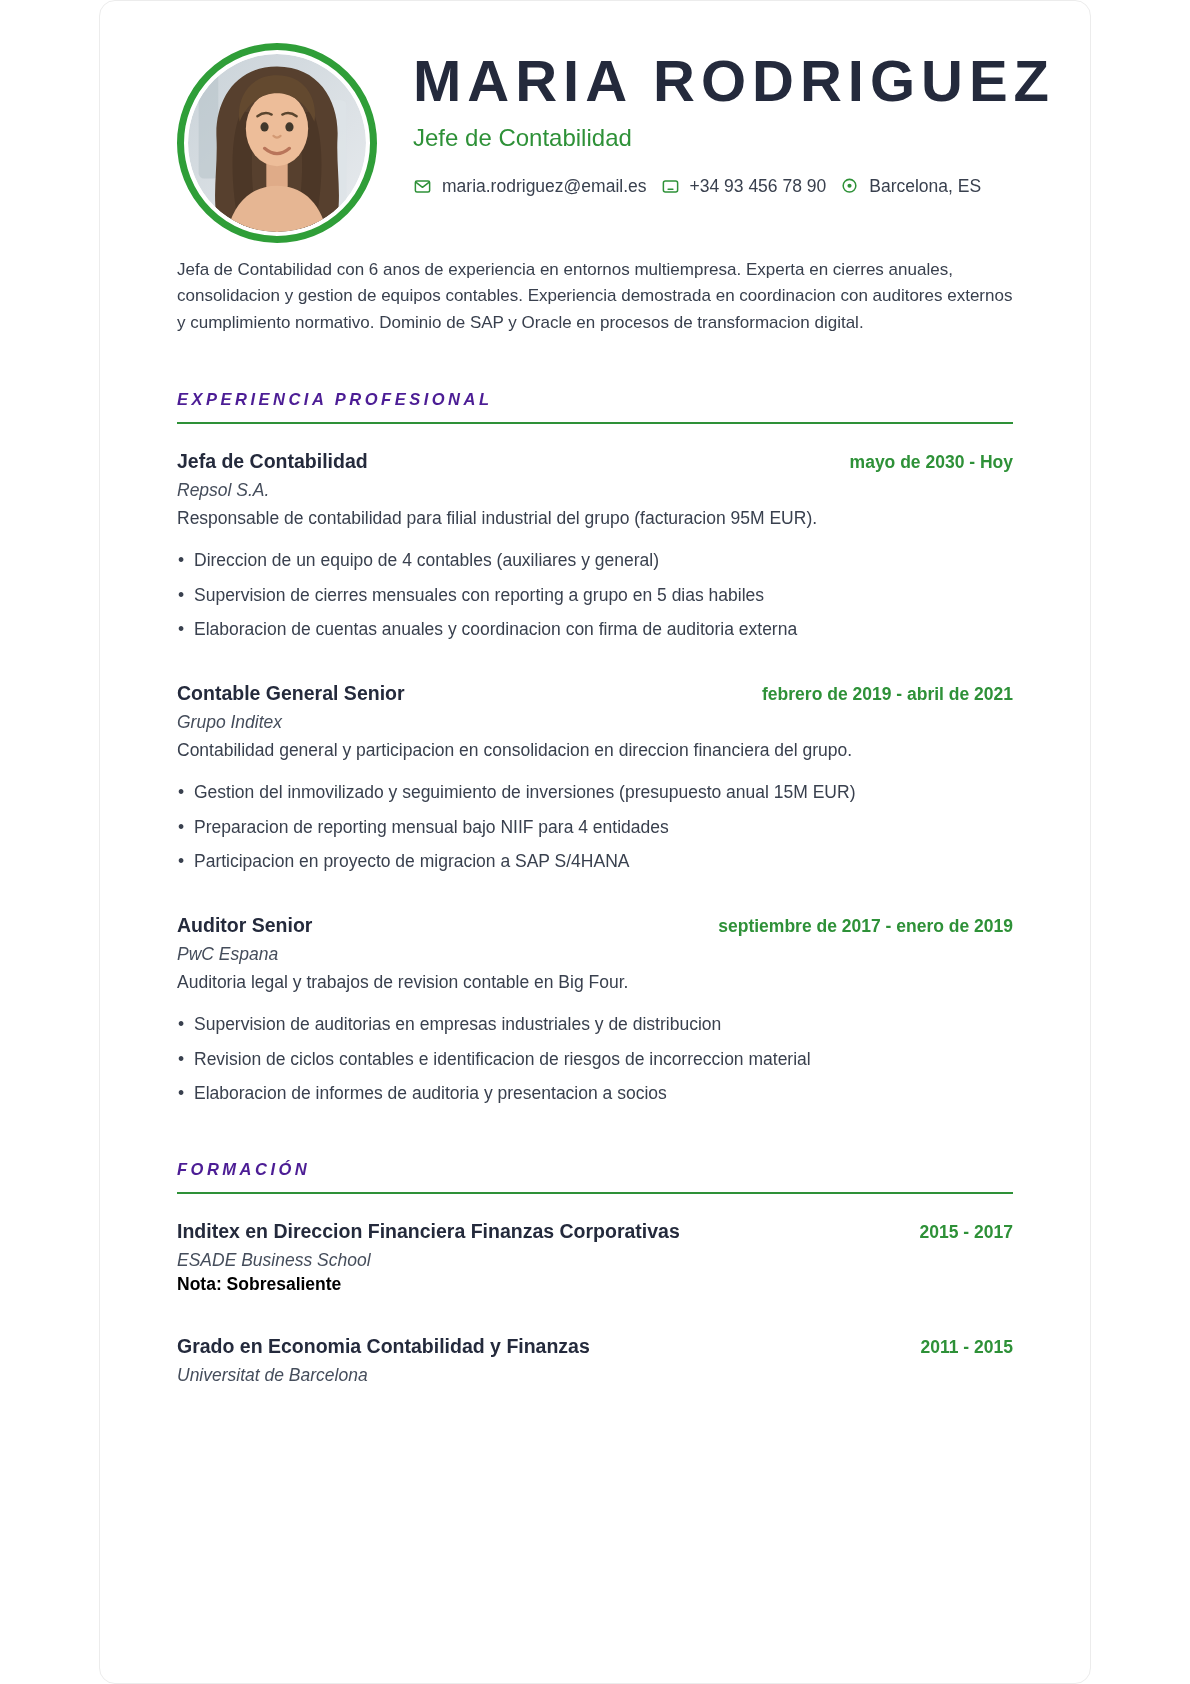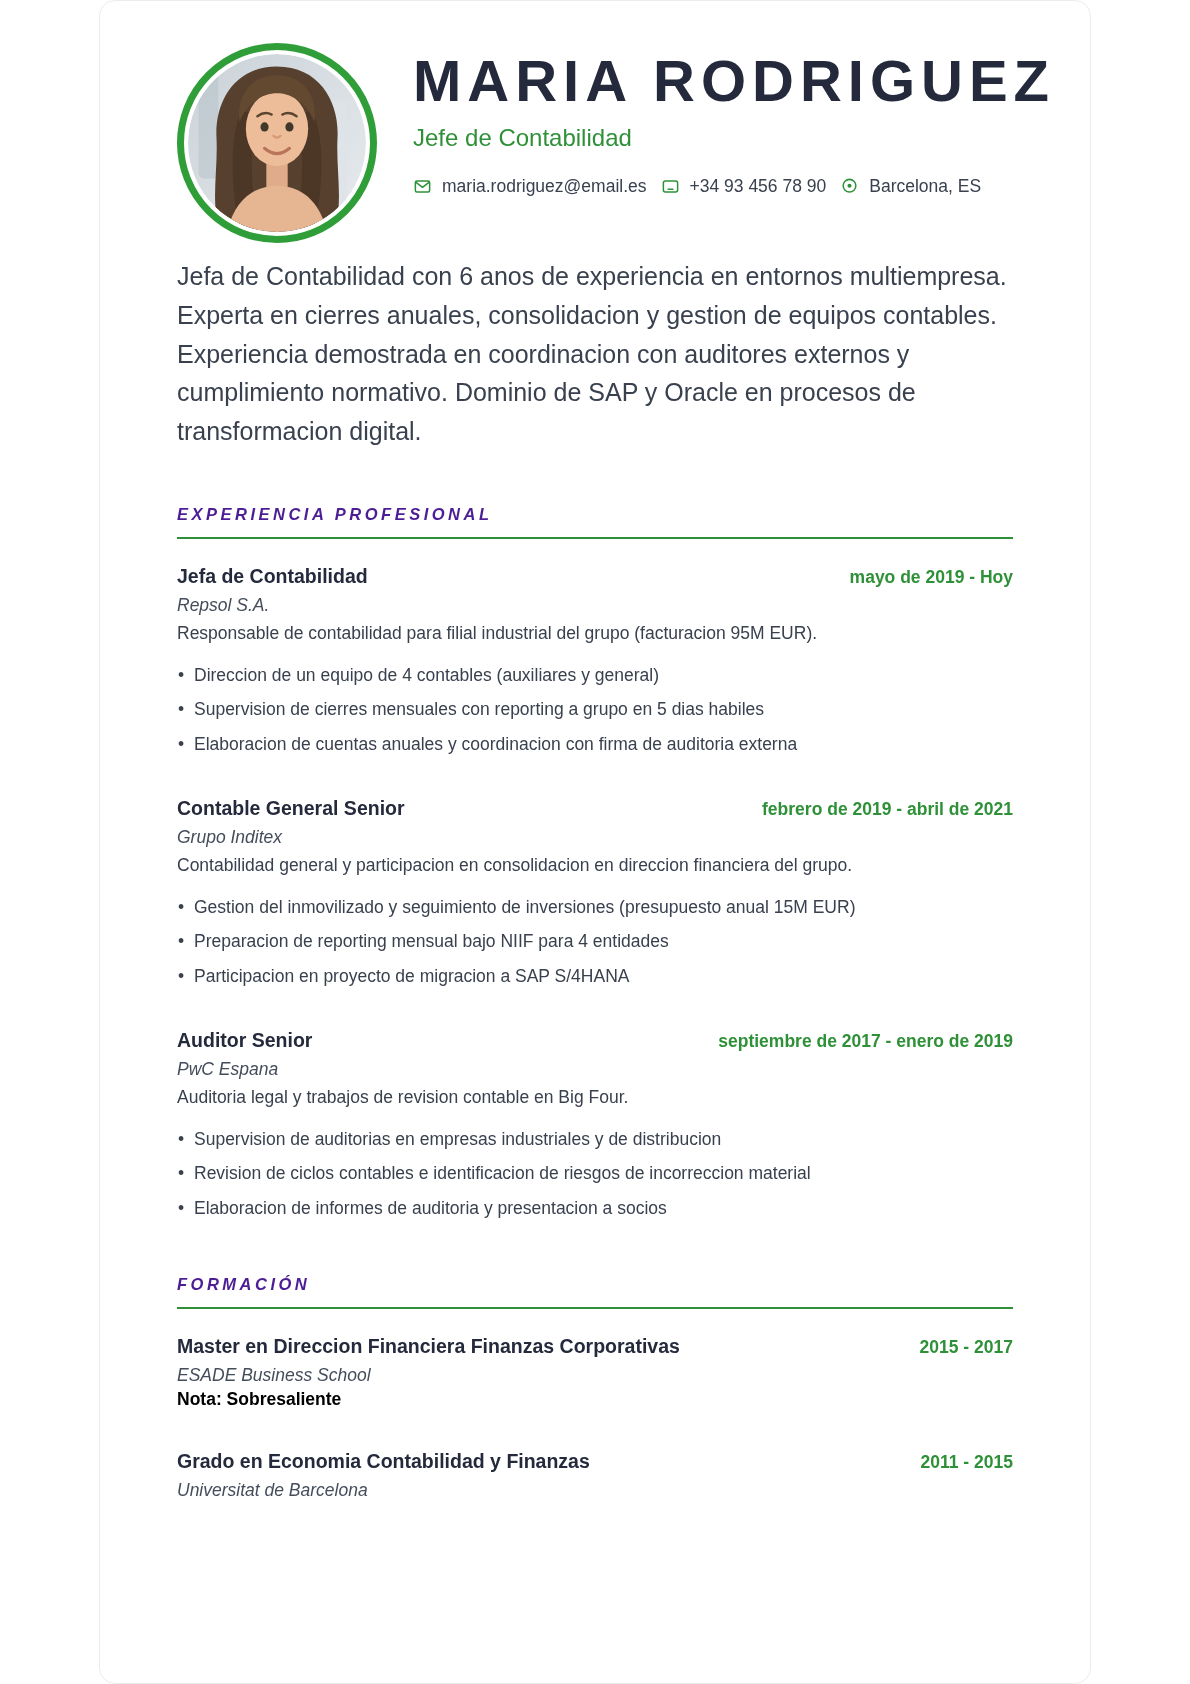--- a/index.html
+++ b/index.html
@@ -21,21 +21,21 @@
   .name {
     font-size:58px; font-weight:800; letter-spacing:6px; line-height:1.05;
     color:#242a3c; white-space:nowrap;
   }
   .role-title { margin-top:12px; font-size:24px; font-weight:500; color:#2e9138; }
   .contacts { margin-top:24px; display:flex; flex-direction:row; gap:14px; }
   .contact-row { display:flex; align-items:center; gap:10px; font-size:17.5px; color:#39404e; }
   .contact-row svg { width:19px; height:19px; stroke:#2e9138; fill:none; stroke-width:1.9; stroke-linecap:round; stroke-linejoin:round; flex:0 0 auto; }
   .contact-row .pin-dot { fill:#2e9138; stroke:none; }
   
-  .summary { margin-top:8px; font-size:25px; line-height:1.55; color:#39404e; }
+  .summary { margin-top:8px; font-size:17px; line-height:1.55; color:#39404e; }
   
   .section { margin-top:54px; }
   .section-heading {
     font-size:16.5px; font-weight:700; letter-spacing:3.5px; color:#4c1d95;
     text-transform:uppercase; padding-bottom:13px; border-bottom:2.5px solid #2e9138;font-style:italic;
   }
   
   .entry { margin-top:26px; margin-bottom:40px; }
   .entry:last-child { margin-bottom:0; }
   .entry-head { display:flex; justify-content:space-between; align-items:baseline; gap:20px; }
@@ -122,21 +122,21 @@
   </div>
 
   <p class="summary">Jefa de Contabilidad con 6 anos de experiencia en entornos multiempresa. Experta en cierres anuales, consolidacion y gestion de equipos contables. Experiencia demostrada en coordinacion con auditores externos y cumplimiento normativo. Dominio de SAP y Oracle en procesos de transformacion digital.</p>
 
   <div class="section">
     <div class="section-heading">EXPERIENCIA PROFESIONAL</div>
 
     <div class="entry">
       <div class="entry-head">
         <span class="entry-title">Jefa de Contabilidad</span>
-        <span class="entry-dates">mayo de 2019 - Hoy</span>
+        <span class="entry-dates">mayo de 2030 - Hoy</span>
       </div>
       <div class="entry-org">Repsol S.A.</div>
       <div class="entry-desc">Responsable de contabilidad para filial industrial del grupo (facturacion 95M EUR).</div>
       <ul class="bullets">
         <li>Direccion de un equipo de 4 contables (auxiliares y general)</li>
         <li>Supervision de cierres mensuales con reporting a grupo en 5 dias habiles</li>
         <li>Elaboracion de cuentas anuales y coordinacion con firma de auditoria externa</li>
       </ul>
     </div>
 
@@ -167,21 +167,21 @@
         <li>Elaboracion de informes de auditoria y presentacion a socios</li>
       </ul>
     </div>
   </div>
 
   <div class="section">
     <div class="section-heading">FORMACIÓN</div>
 
     <div class="entry">
       <div class="entry-head">
-        <span class="entry-title">Master en Direccion Financiera Finanzas Corporativas</span>
+        <span class="entry-title">Inditex en Direccion Financiera Finanzas Corporativas</span>
         <span class="entry-dates">2015 - 2017</span>
       </div>
       <div class="entry-org">ESADE Business School</div>
       <div class="entry-grade">Nota: Sobresaliente</div>
     </div>
 
     <div class="entry">
       <div class="entry-head">
         <span class="entry-title">Grado en Economia Contabilidad y Finanzas</span>
         <span class="entry-dates">2011 - 2015</span>

